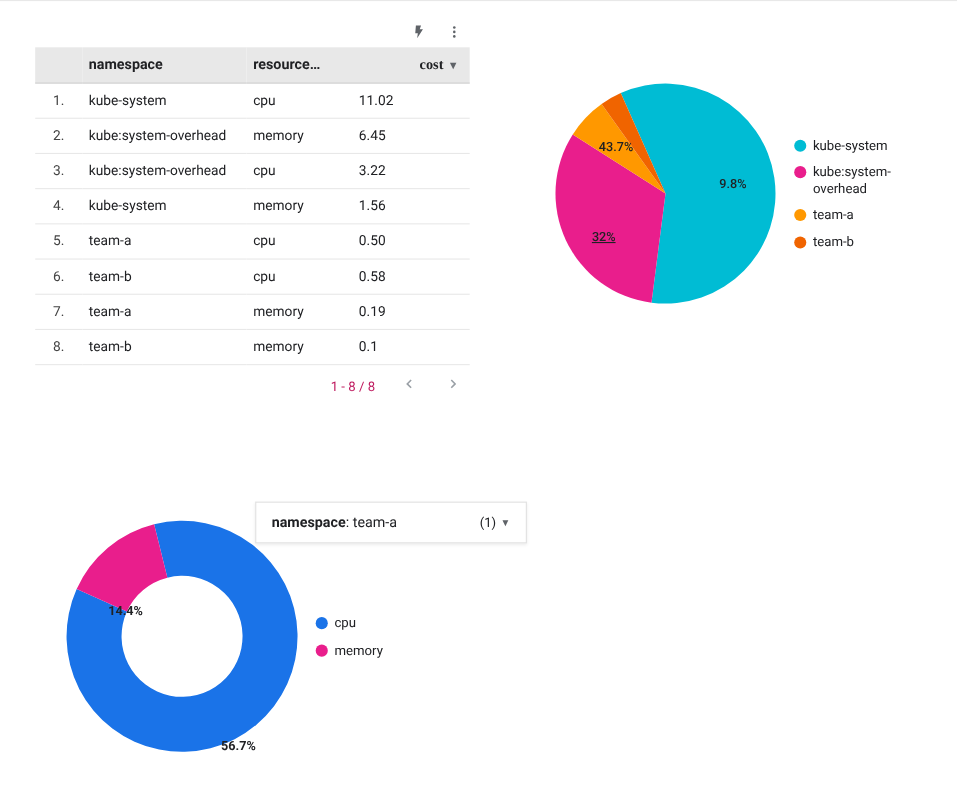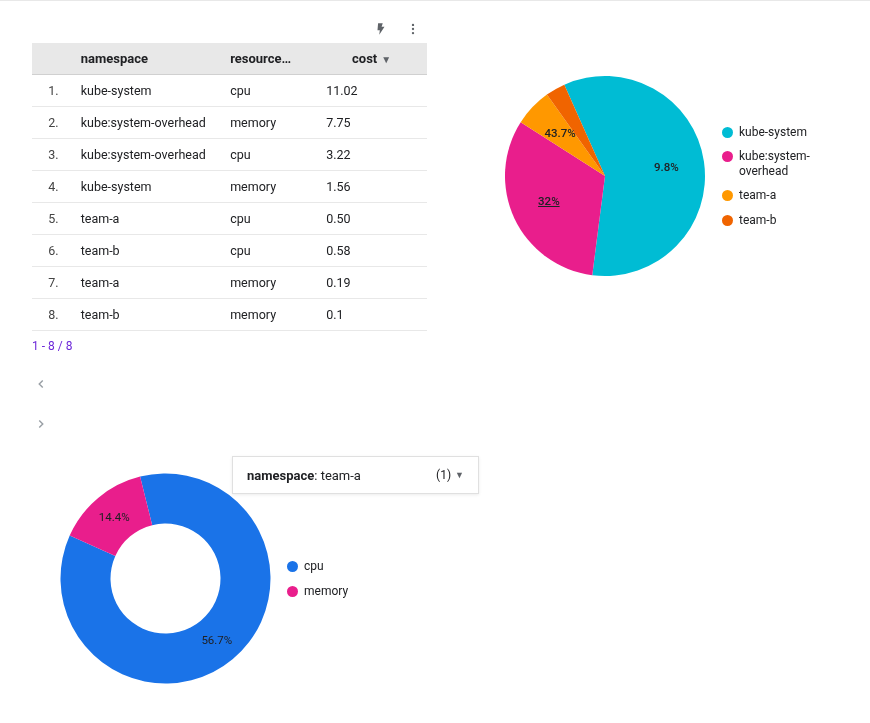--- a/index.html
+++ b/index.html
@@ -44,41 +44,40 @@
     background: #e8e8e8;
     font-weight: 700;
     font-size: 13px;
     text-align: left;
     padding: 8px 6px;
     border-bottom: 1px solid #d0d0d0;
   }
   table.data th.idx { width: 40px; }
   table.data th.ns  { width: 140px; }
   table.data th.res { width: 90px; }
-  table.data th.cost{ width: 100px; text-align: center; padding-right: 10px;}
+  table.data th.cost{ width: 100px; text-align: right; padding-right: 10px; font-family: Liberation Serif, serif;}
   table.data th.cost .sort-arrow { font-size: 10px; margin-left: 4px; color:#5f6368;}
   table.data tbody td {
     padding: 8px 6px;
     border-bottom: 1px solid #e8e8e8;
     font-size: 12.5px;
     white-space: nowrap;
     overflow: hidden;
     text-overflow: ellipsis;
   }
   table.data td.idx { text-align: center; color:#444;}
   table.data td.cost{ text-align: left; padding-right: 10px;}
   .pager {
     display: flex;
     justify-content: flex-end;
-    align-items: flex-start;
+    align-items: flex-end;
     gap: 22px;
     font-size: 12px;
-    color: #6d28d9;
+    color: #be185d;
     padding: 8px 6px 0 0;
-    flex-direction: column;
   }
   .pager-arrow {
     width: 18px; height: 18px;
     color: #9aa0a6;
     cursor: pointer;
     display: inline-flex; align-items:center; justify-content:center;
   }
 
   
   .pie-panel {
@@ -135,24 +134,25 @@
     top: 470px;
     width: 370px;
     display: flex;
     align-items: center;
     gap: 14px;
   }
   .donut-wrap { position: relative; width: 215px; height: 215px; }
   .donut-label {
     position: absolute;
     font-size: 11.5px;
-    font-weight: 400;
+    font-weight: 700;
     color: #202124;
     transform: translate(-50%, -50%);
     pointer-events: none;
+    margin-top: 38px;
   }
 </style>
 </head>
 <body>
 
 <div class="table-panel">
   <div class="table-toolbar">
     <span class="icon-btn">
       <svg width="14" height="14" viewBox="0 0 24 24" fill="currentColor">
           <path d="M7 2l-1 12h4l-1 8 9-14h-5l2-6z"></path>
@@ -179,21 +179,21 @@
         <tr>
           <td class="idx">1.</td>
           <td>kube-system</td>
           <td>cpu</td>
           <td class="cost">11.02</td>
         </tr>
         <tr>
           <td class="idx">2.</td>
           <td>kube:system-overhead</td>
           <td>memory</td>
-          <td class="cost">7.75</td>
+          <td class="cost">6.45</td>
         </tr>
         <tr>
           <td class="idx">3.</td>
           <td>kube:system-overhead</td>
           <td>cpu</td>
           <td class="cost">3.22</td>
         </tr>
         <tr>
           <td class="idx">4.</td>
           <td>kube-system</td>
@@ -244,21 +244,21 @@
 <div class="pie-panel">
   <div class="pie-wrap">
     <svg id="pie-svg" width="210" height="210" viewBox="0 0 210 210">
         <path d="M 105 105 L 64.32633569241999 13.64545423573992 A 100 100 0 1 1 92.25891626697904 204.18500282456085 Z" fill="#00bcd4"></path>
         <path d="M 105 105 L 92.25891626697904 204.18500282456085 A 100 100 0 0 1 20.679615851035678 51.24060252410666 Z" fill="#e91e8c"></path>
         <path d="M 105 105 L 20.679615851035678 51.24060252410666 A 100 100 0 0 1 46.90128997475403 23.60872348093818 Z" fill="#ff9800"></path>
         <path d="M 105 105 L 46.90128997475403 23.60872348093818 A 100 100 0 0 1 64.32633569241999 13.645454235739905 Z" fill="#f06400"></path>
       </svg>
     <div id="pie-labels">
         <div class="pie-label" style="left: 166.344px; top: 96.0071px;">9.8%</div>
-        <div class="pie-label" style="left: 48.8456px; top: 130px; text-decoration: underline;">32%</div>
+        <div class="pie-label" style="left: 48.8456px; top: 144px; text-decoration: underline;">32%</div>
         <div class="pie-label" style="left: 60.0268px; top: 62.322px;">43.7%</div>
       </div>
   </div>
   <div class="legend" id="pie-legend">
       <div class="legend-row">
         <span class="swatch" style="background:#00bcd4"></span>
         <span class="legend-label">kube-system</span>
       </div>
       <div class="legend-row">
         <span class="swatch" style="background:#e91e8c"></span>

